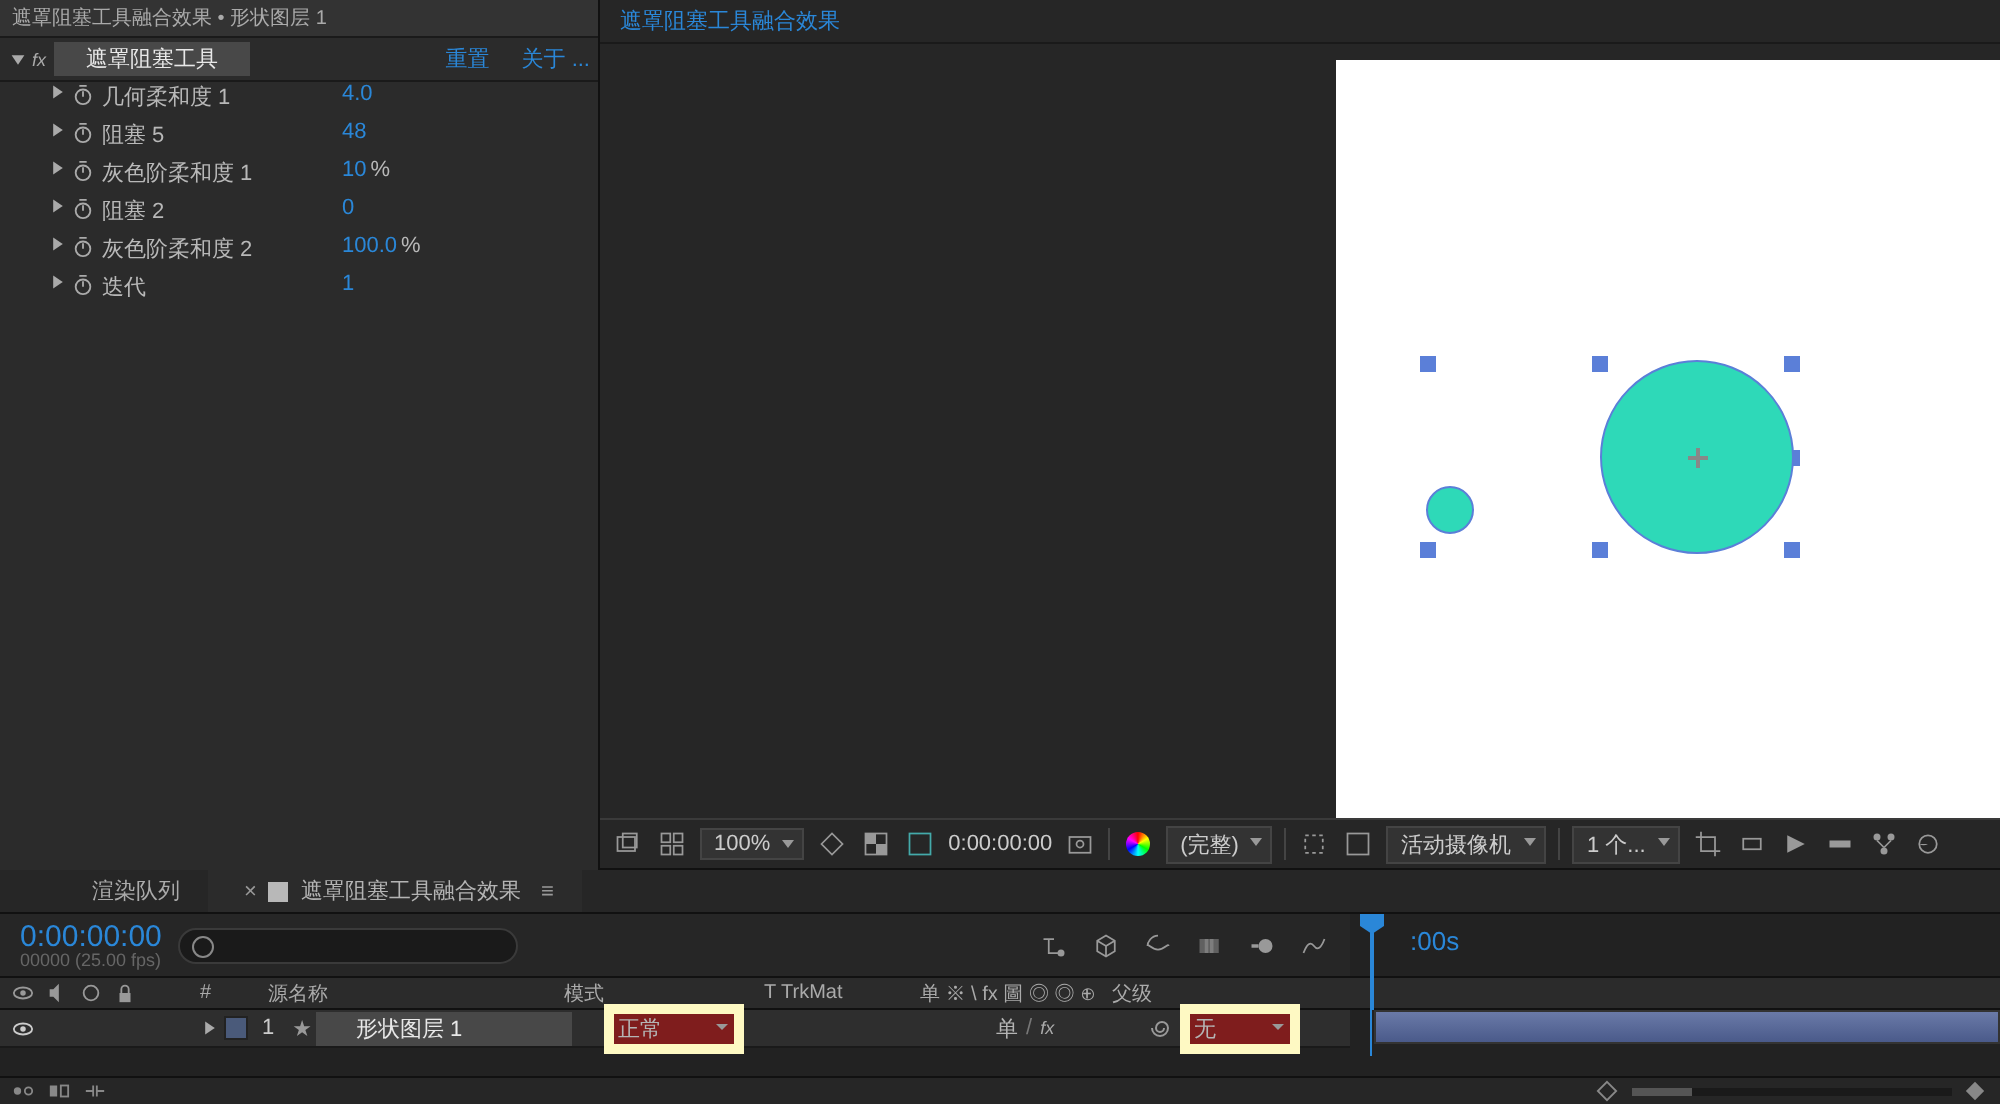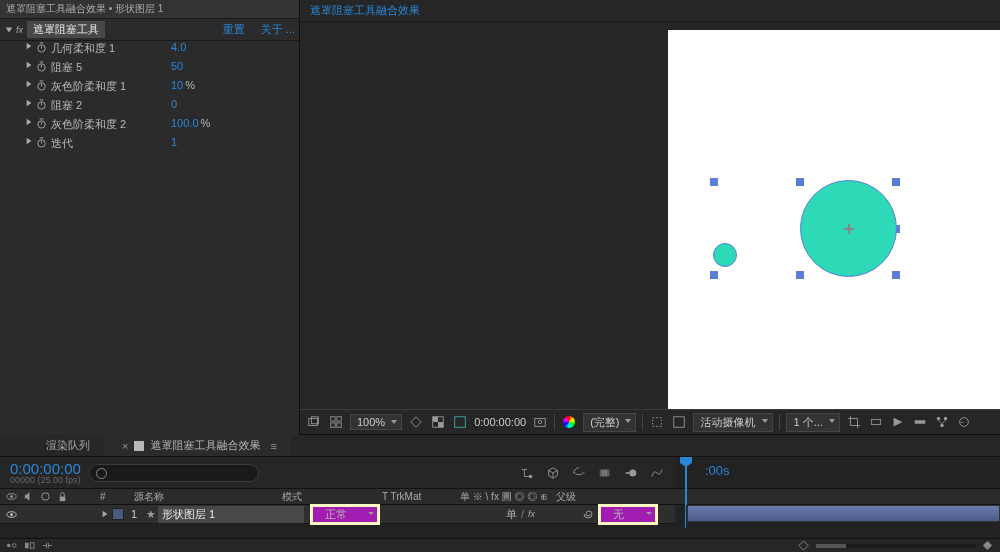--- a/index.html
+++ b/index.html
@@ -4,21 +4,21 @@
 <style>
 *{margin:0;padding:0;box-sizing:border-box;font-family:"Microsoft YaHei",sans-serif;font-size:11px;color:#b4b4b4}
 body{background:#262626;width:1000px;height:552px;overflow:hidden;position:relative}
 .top-area{display:flex;height:435px}
 .left-panel{width:300px;background:#2b2b2b;border-right:1px solid #111}
 .effect-header{background:#333;padding:2px 6px;font-size:10px;color:#aaa;border-bottom:1px solid #1a1a1a}
 .effect-title-row{display:flex;align-items:center;padding:2px 4px;background:#2b2b2b;border-bottom:1px solid #1a1a1a}
 .twirl{display:inline-flex;width:9px;height:9px;margin-right:3px;justify-content:center;align-items:center;cursor:pointer}
 .twirl svg{width:8px;height:8px}
 .fx-icon{font-size:9px;color:#aaa;margin-right:4px;font-style:italic}
-.effect-name{background:#484848;color:#e8e8e8;padding:1px 6px;font-size:11px;flex:0 0 auto}
+.effect-name{background:#484848;color:#e8e8e8;padding:1px 16px;font-size:11px;flex:0 0 auto}
 .reset-link{color:#2a87d8;margin-left:auto;margin-right:16px;font-size:11px;cursor:pointer}
 .about-link{color:#2a87d8;font-size:11px;cursor:pointer}
 .prop-row{display:flex;align-items:flex-start;height:19px;padding-left:24px}
 .prop-row .twirl{margin-right:2px}
 .stopwatch{width:12px;height:12px;display:inline-flex;align-items:center;justify-content:center;margin-right:4px;cursor:pointer}
 .stopwatch svg{width:11px;height:11px}
 .prop-label{color:#b8b8b8;flex:0 0 120px}
 .prop-val{color:#2a87d8;cursor:pointer}
 .pct{color:#b8b8b8;margin-left:2px}
 
@@ -76,22 +76,22 @@
 .cw-trk{width:78px}
 .cw-sw{width:96px}
 .cw-parent{flex:1}
 
 .tl-layer-row{height:19px;background:#2e2e2e;display:flex;align-items:center;border-bottom:1px solid #1a1a1a}
 .lr-icons{width:100px;display:flex;align-items:center;padding-left:6px;gap:6px}
 .lr-icons svg{width:11px;height:11px}
 .lr-color{width:12px;height:12px;background:#4a5a7a;border:1px solid #222}
 .lr-idx{width:20px;color:#ccc;text-align:center}
 .lr-star{color:#999;width:14px;text-align:center}
-.lr-name{width:146px;background:#484848;color:#e8e8e8;padding:1px 4px;margin-right:6px}
-.lr-mode{width:70px;background:#a21caf;border:3px solid #fef9c3;padding:0 12px;position:relative;cursor:pointer}
+.lr-name{width:128px;background:#484848;color:#e8e8e8;padding:1px 20px;margin-right:16px}
+.lr-mode{width:70px;background:#7f1d1d;border:5px solid #fef9c3;padding:0 2px;position:relative;cursor:pointer}
 .lr-mode::after{content:"";position:absolute;right:3px;top:5px;border-left:3px solid transparent;border-right:3px solid transparent;border-top:3px solid #999}
 .lr-sw{width:96px;display:flex;align-items:center;gap:4px;padding-left:20px}
 .lr-parent{display:flex;align-items:center;gap:4px}
 .spiral{width:12px;height:12px}
 .layer-bar{height:17px;background:linear-gradient(#6a7aa8,#4a5a8a);border:1px solid #333;flex:1;margin-left:2px}
 .tl-br{flex:1;display:flex}
 .tl-br-left{width:675px}
 .tl-br-right{flex:1;background:#222;position:relative}
 .tl-br-right .layer-bar{position:absolute;left:10px;right:0;top:0}
 .tl-br-right .playhead2{position:absolute;left:10px;top:-17px;width:1px;height:40px;background:#2a87d8}
@@ -140,21 +140,21 @@
               <path d="M2 1 L8 5 L2 9 Z" fill="#aaa"></path>
             </svg>
           </span>
           <span class="stopwatch">
             <svg viewBox="0 0 12 12">
               <circle cx="6" cy="7" r="4" fill="none" stroke="#aaa"></circle>
               <path d="M6 7 L6 4 M4 1 L8 1" stroke="#aaa"></path>
             </svg>
           </span>
           <span class="prop-label">阻塞 5</span>
-          <span class="prop-val">50</span>
+          <span class="prop-val">48</span>
         </div>
         <div class="prop-row">
           <span class="twirl">
             <svg viewBox="0 0 10 10">
               <path d="M2 1 L8 5 L2 9 Z" fill="#aaa"></path>
             </svg>
           </span>
           <span class="stopwatch">
             <svg viewBox="0 0 12 12">
               <circle cx="6" cy="7" r="4" fill="none" stroke="#aaa"></circle>

